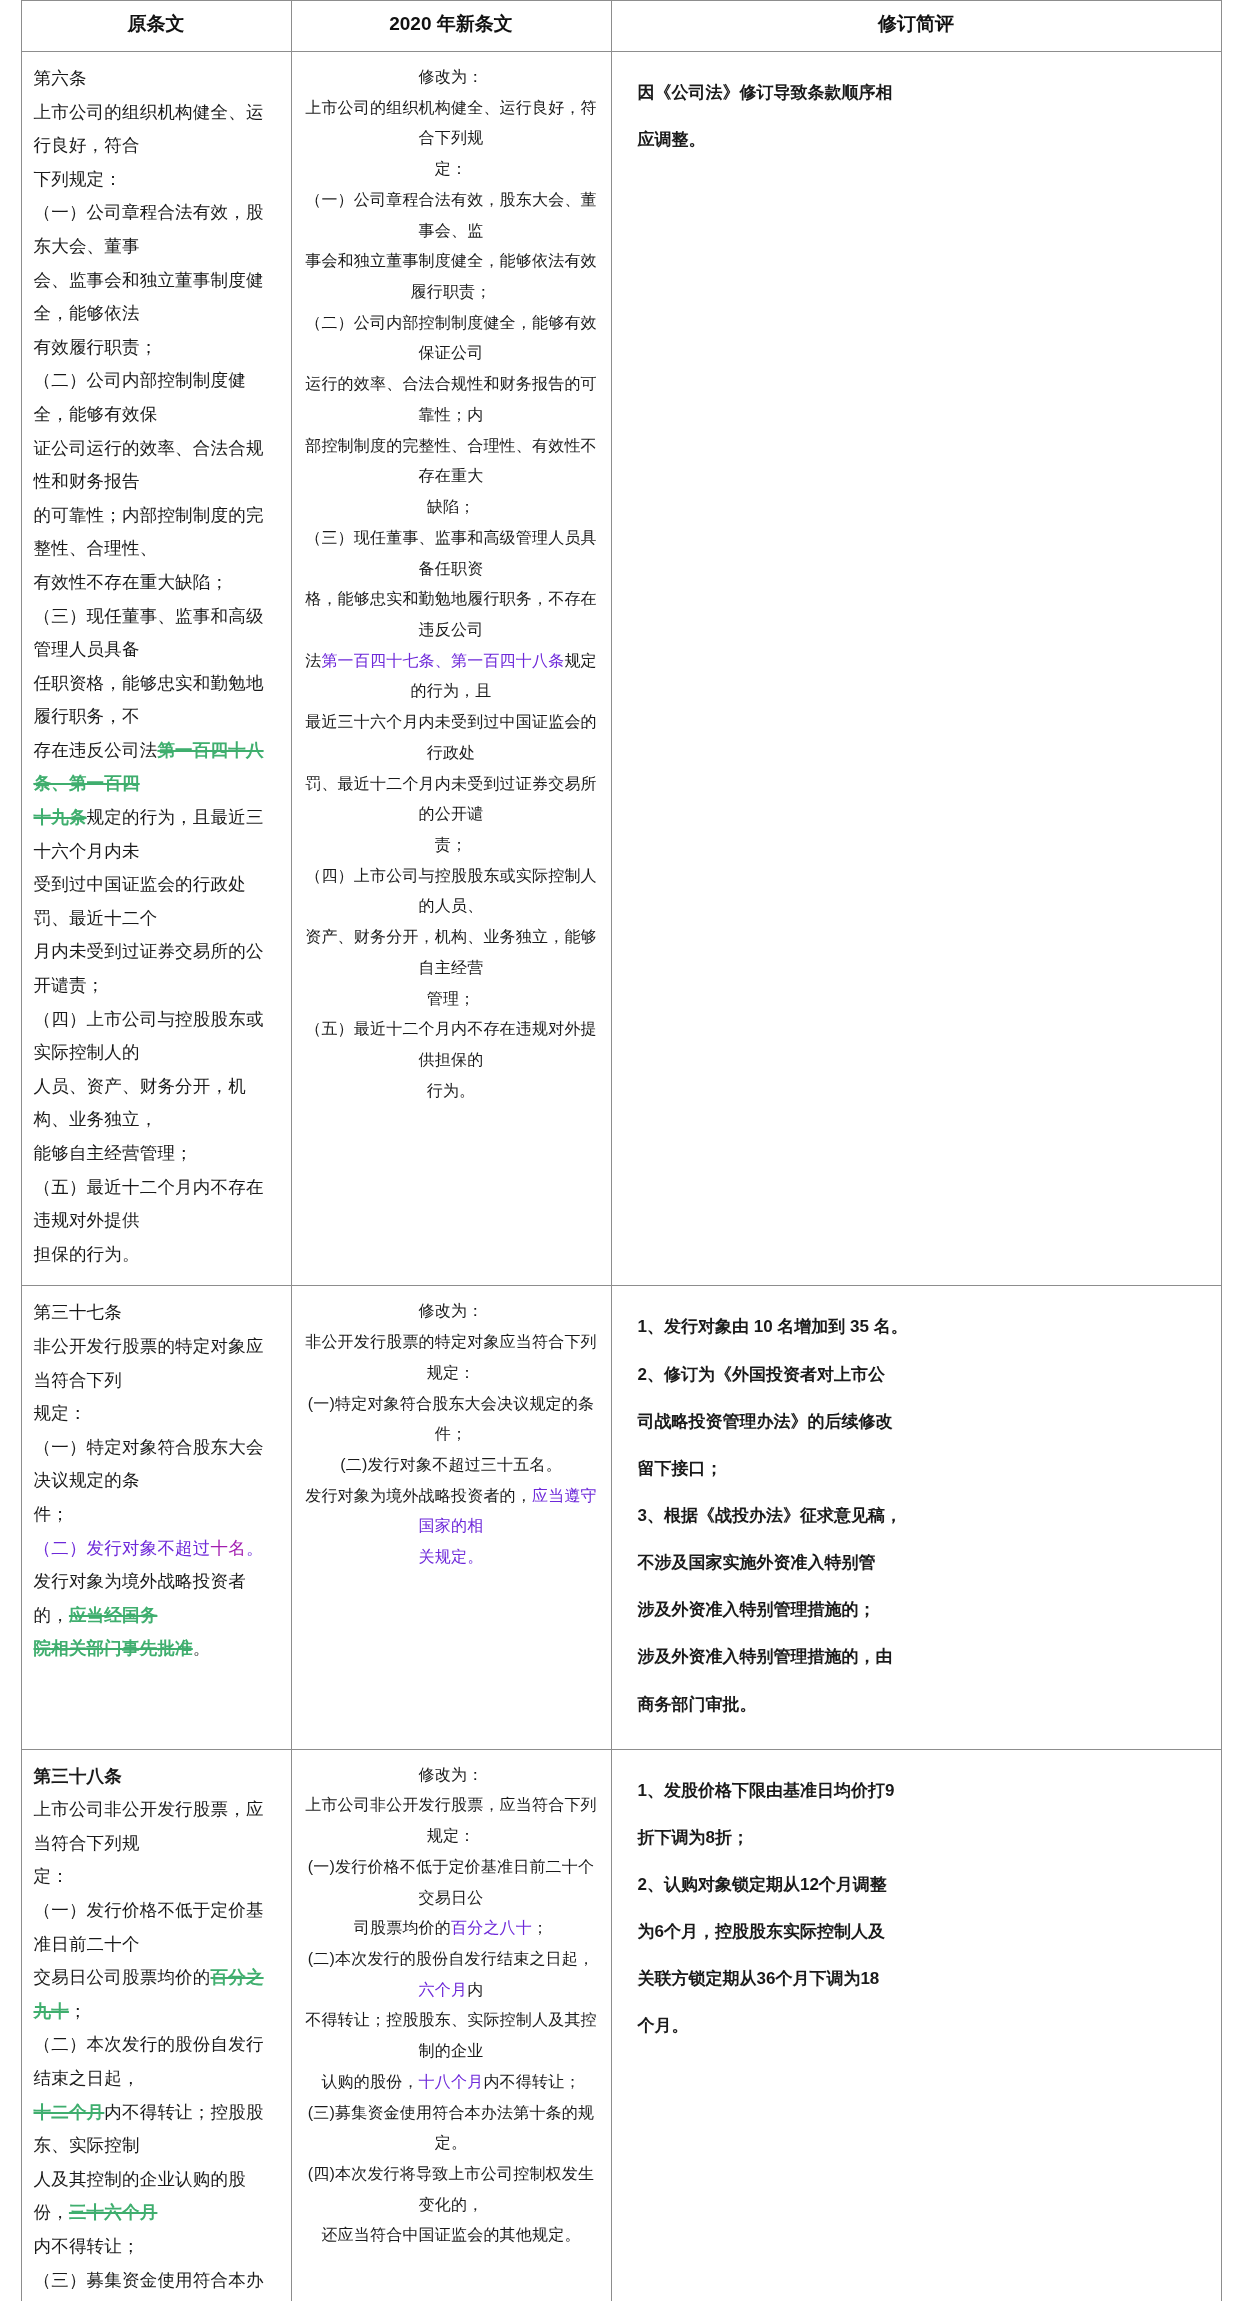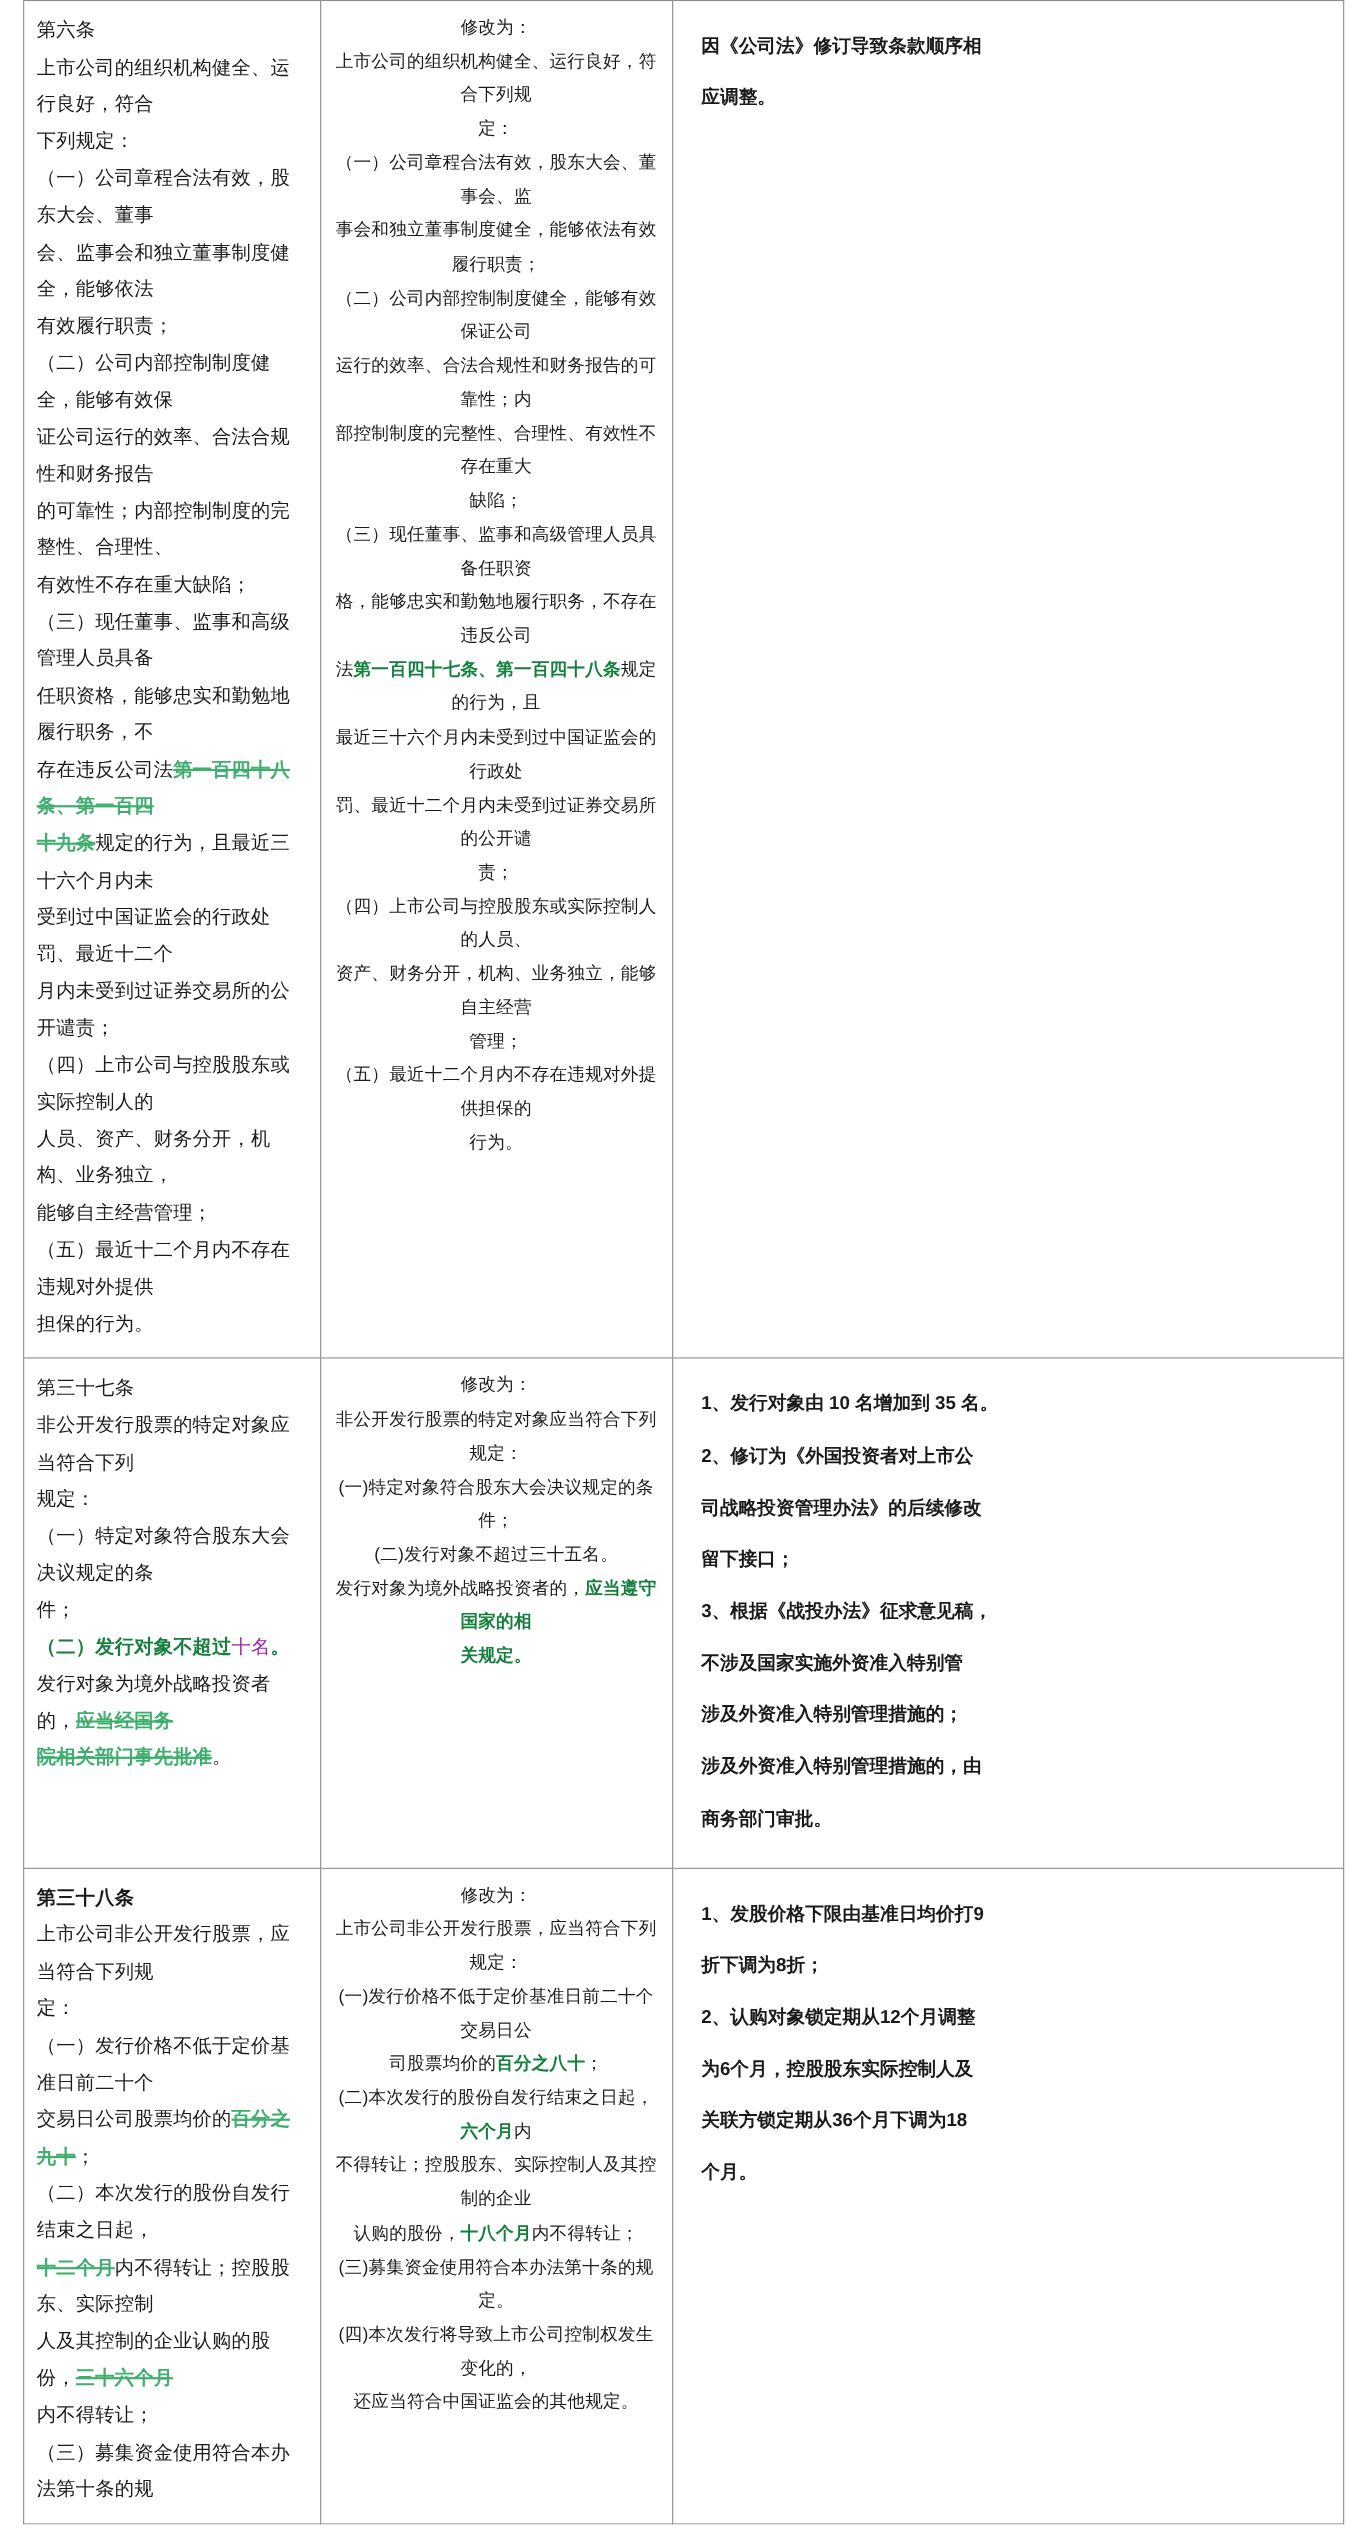--- a/index.html
+++ b/index.html
@@ -51,36 +51,41 @@
     margin-top:12px;
   }
   .cell p{margin:0;}
   .cell p.ind0{text-indent:0;}
   .mid{font-size:16px;line-height:1.92;text-align:center;}
   .note{font-size:17px;line-height:1.95;font-weight:bold;}
   .note p{margin:14px;}
   .vmid{vertical-align:middle;}
   .del{color:#3fae6e;text-decoration:line-through;text-decoration-thickness:1.5px;font-weight:bold;}
   .delplain{color:#a21caf;font-weight:normal;}
-  .add{color:#15803d;font-weight:bold;}
+  .add{color:#6d28d9;font-weight:normal;}
 </style>
 </head>
 <body>
 
 <div class="page">
 
 <table class="doc">
   <colgroup>
     <col style="width:270px">
     <col style="width:320px">
     <col style="width:610px">
   </colgroup>
   <tbody>
 
 
+    <tr>
+      <td class="head-cell">原条文</td>
+      <td class="head-cell">2020 年新条文</td>
+      <td class="head-cell">修订简评</td>
+    </tr>
 
     <tr>
       <td class="cell">
         <p class="ind0">第六条</p>
         <p class="ind0">上市公司的组织机构健全、运行良好，符合</p>
         <p class="ind0">下列规定：</p>
         <p class="ind0">（一）公司章程合法有效，股东大会、董事</p>
         <p class="ind0">会、监事会和独立董事制度健全，能够依法</p>
         <p class="ind0">有效履行职责；</p>
         <p class="ind0">（二）公司内部控制制度健全，能够有效保</p>

